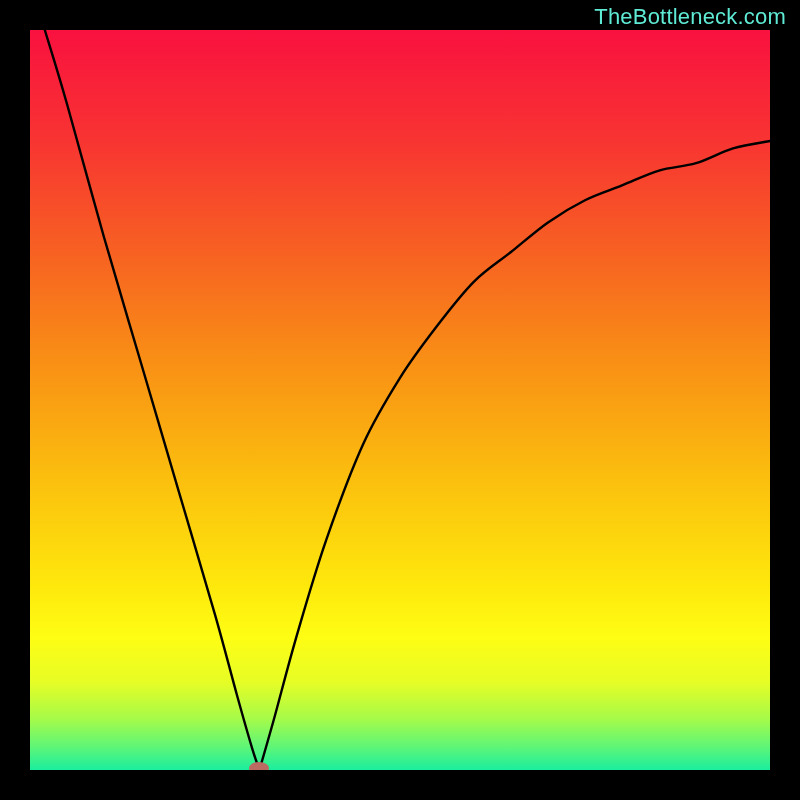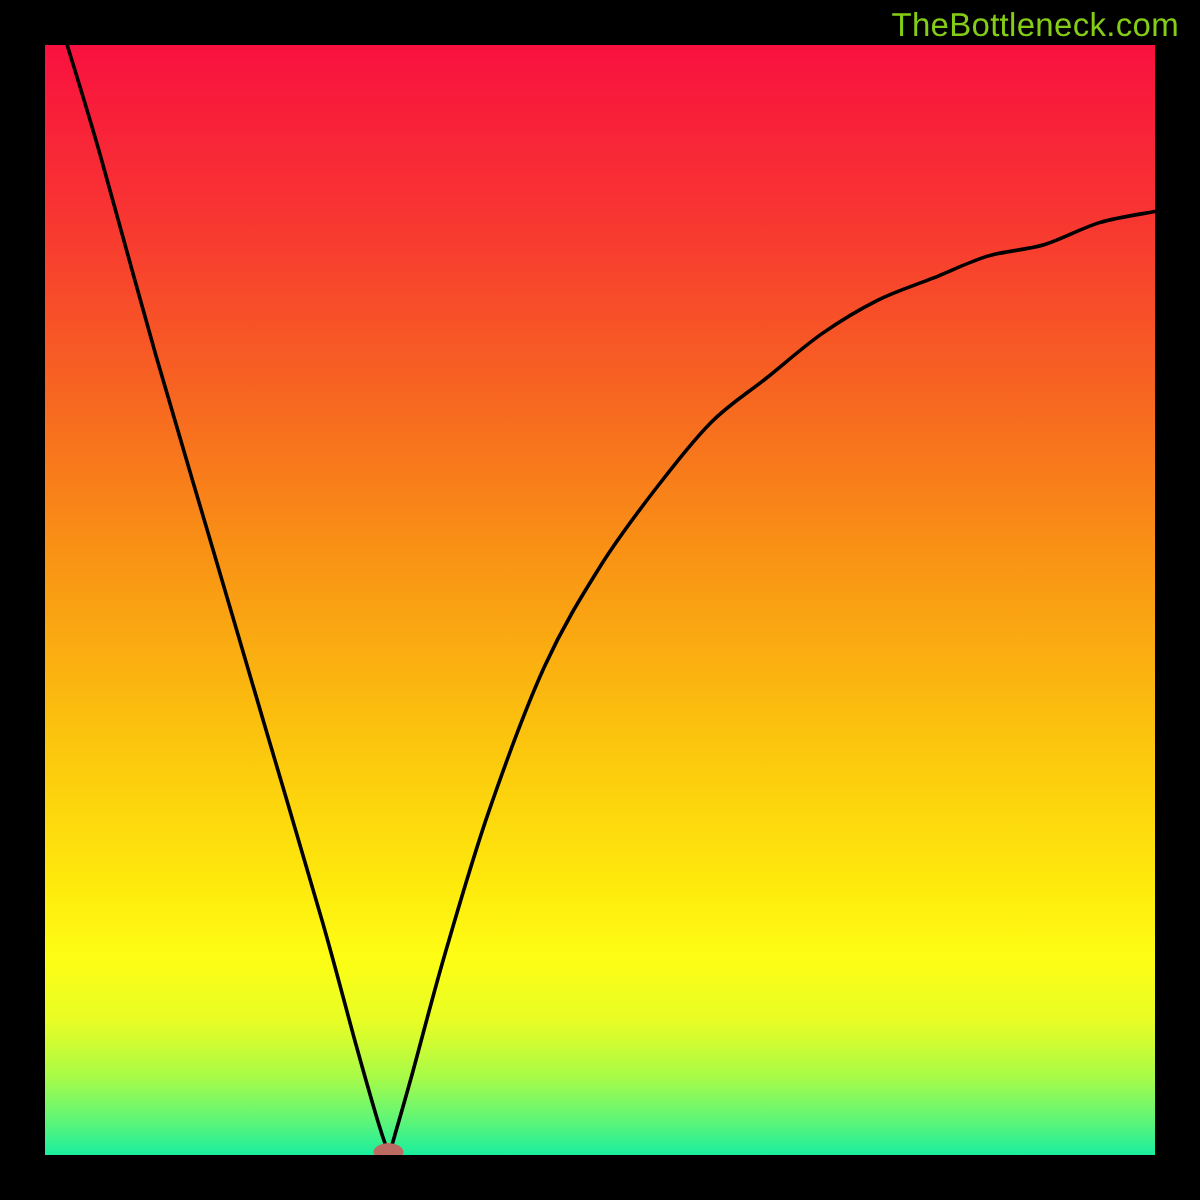--- a/index.html
+++ b/index.html
@@ -44,21 +44,21 @@
     width: 20px;
     height: 12px;
     background: #bb6b62;
     border-radius: 50% / 50%;
     transform: translate(-50%, -50%);
   }
   .watermark {
     position: absolute;
     top: 4px;
     right: 14px;
-    color: #84cc16;
+    color: #5eead4;
     font-size: 22px;
     font-weight: 500;
     letter-spacing: 0.2px;
     user-select: none;
   }
 </style>
 </head>
 <body>
 
 <div class="frame">

